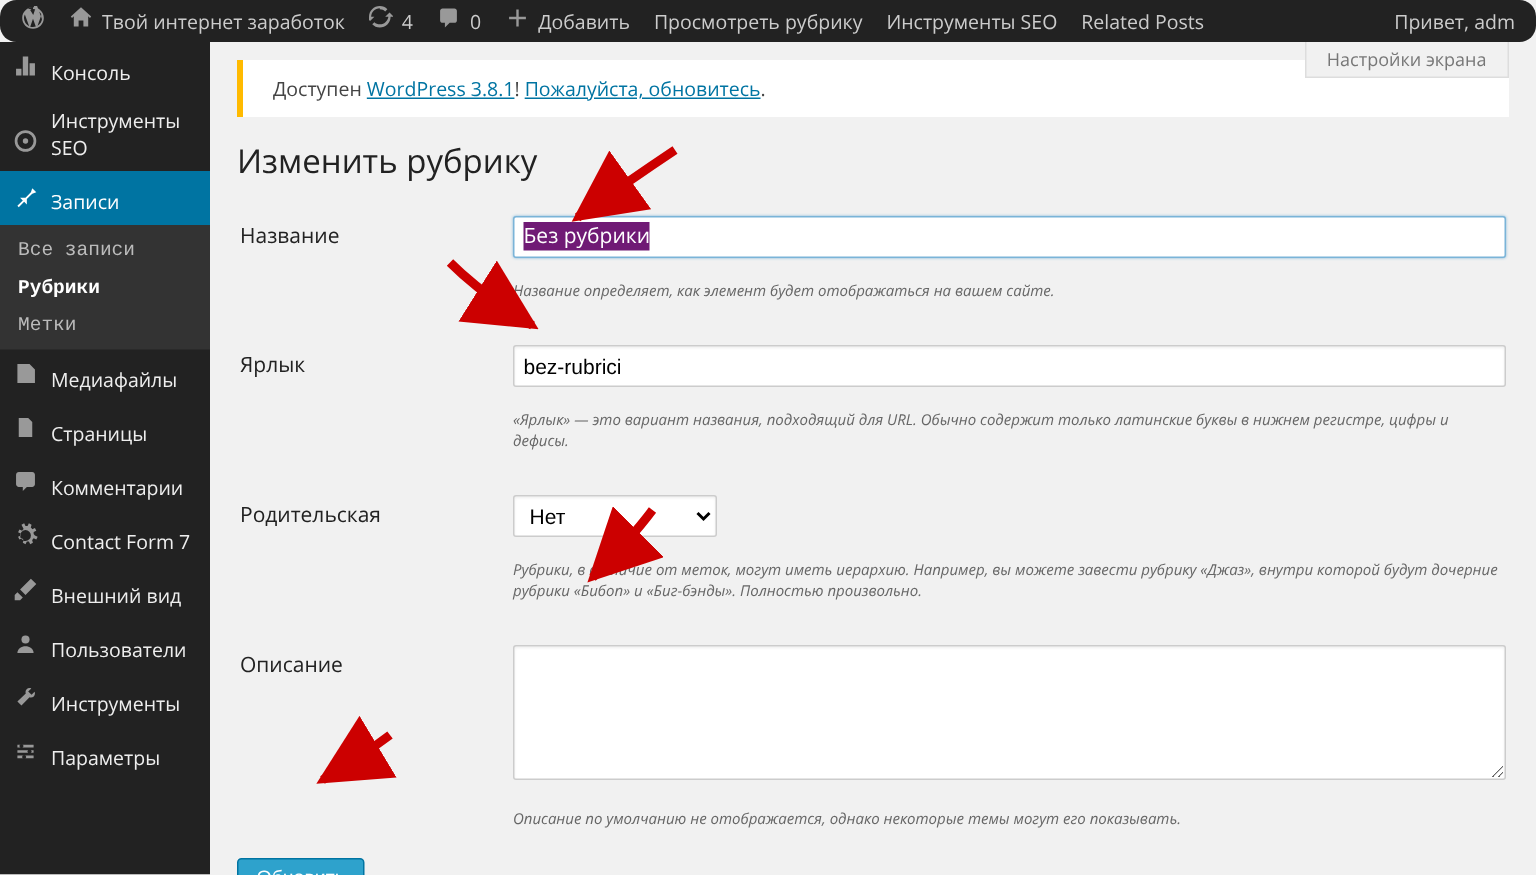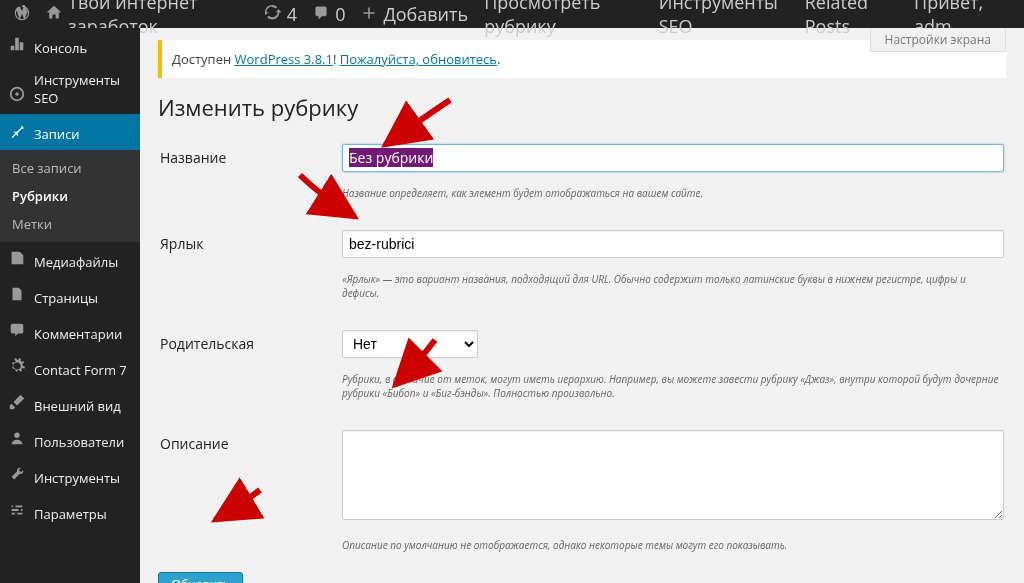--- a/index.html
+++ b/index.html
@@ -1,41 +1,41 @@
 <!DOCTYPE html>
 <html><head>
 <meta charset="utf-8">
 <style>
 * { margin: 0; padding: 0; box-sizing: border-box; }
 body { font-family: "Open Sans", -apple-system, BlinkMacSystemFont, sans-serif; font-size: 13px; background: #f1f1f1; color: #444; width: 1024px; height: 583px; overflow: hidden; position: relative; }
 
 
-#adminbar { background: #222; color: #eee; height: 28px; display: flex; align-items: center; padding: 0 6px; font-size: 18px; }
+#adminbar { background: #222; color: #eee; height: 28px; display: flex; align-items: center; padding: 0 6px; font-size: 13px; border-radius: 11px; }
 #adminbar .ab-left, #adminbar .ab-right { display: flex; align-items: center; gap: 0; }
 #adminbar .ab-right { margin-left: auto; }
 #adminbar .ab-item { padding: 0 8px; height: 28px; display: flex; align-items: center; gap: 6px; color: #ccc; cursor: pointer; }
 #adminbar .ab-icon svg { width: 16px; height: 16px; fill: #999; }
 
 
 #adminmenu { position: absolute; top: 28px; left: 0; width: 140px; bottom: 0; background: #222; color: #eee; overflow: hidden; }
 #adminmenu ul { list-style: none; }
 #adminmenu .menu-top { display: flex; align-items: flex-end; gap: 8px; padding: 7px 8px; color: #eee; cursor: pointer; font-size: 13px; }
 #adminmenu .menu-top.current { background: #0074a2; color: #fff; position: relative; }
 #adminmenu .menu-top.current::after { content: ''; position: absolute; right: -8px; top: 50%; margin-top: -8px; border: 8px solid transparent; border-left-color: #0074a2; }
 #adminmenu .menu-icon svg { width: 18px; height: 18px; fill: #999; }
 #adminmenu .menu-top.current .menu-icon svg { fill: #fff; }
 #adminmenu .submenu { background: #333; padding: 4px 0; }
-#adminmenu .submenu li { padding: 5px 12px; color: #bbb; font-size: 13px; cursor: pointer; }
+#adminmenu .submenu li { padding: 5px 12px; color: #bbb; font-size: 13px; cursor: pointer; font-family: Liberation Mono, monospace; }
 #adminmenu .submenu li.current { color: #fff; font-weight: 600; }
 #adminmenu .badge { display: inline-block; background: #d54e21; color: #fff; border-radius: 10px; min-width: 16px; height: 16px; line-height: 16px; text-align: center; font-size: 10px; padding: 0 5px; margin-left: 4px; }
 
 
 #wpbody { position: absolute; top: 28px; left: 140px; right: 0; bottom: 0; overflow: auto; padding: 0; }
 #screen-options { position: absolute; top: 0; right: 18px; background: #f1f1f1; border: 1px solid #ddd; border-top: none; padding: 3px 14px; font-size: 12px; color: #777; cursor: pointer; }
-#update-nag { margin: 12px 18px 0 18px; background: #fff; border-left: 4px solid #ffba00; padding: 10px 10px; font-size: 13px; }
+#update-nag { margin: 12px 18px 0 18px; background: #fff; border-left: 4px solid #ffba00; padding: 10px 20px; font-size: 13px; }
 #update-nag a { color: #0074a2; text-decoration: underline; }
 h2.page-title { font-size: 22px; font-weight: 400; color: #222; padding: 14px 18px 10px; }
 .form-table { width: calc(100% - 36px); margin: 0 18px; }
 .form-table tr td { padding: 10px 0 18px 0; vertical-align: top; }
 .form-table th { width: 180px; text-align: left; font-weight: 400; color: #222; padding: 14px 10px 0 0; vertical-align: top; font-size: 14px; }
 .form-table input[type=text], .form-table textarea, .form-table select { width: 100%; border: 1px solid #ccc; border-radius: 2px; padding: 3px 6px; font-size: 14px; background: #fff; box-shadow: inset 0 1px 2px rgba(0,0,0,.07); }
 .form-table input[type=text], .form-table select { height: 28px; }
 .form-table .description { font-style: italic; color: #666; margin-top: 14px; font-size: 10px; }
 .form-table select { width: 136px; }
 .form-table textarea { height: 90px; }

